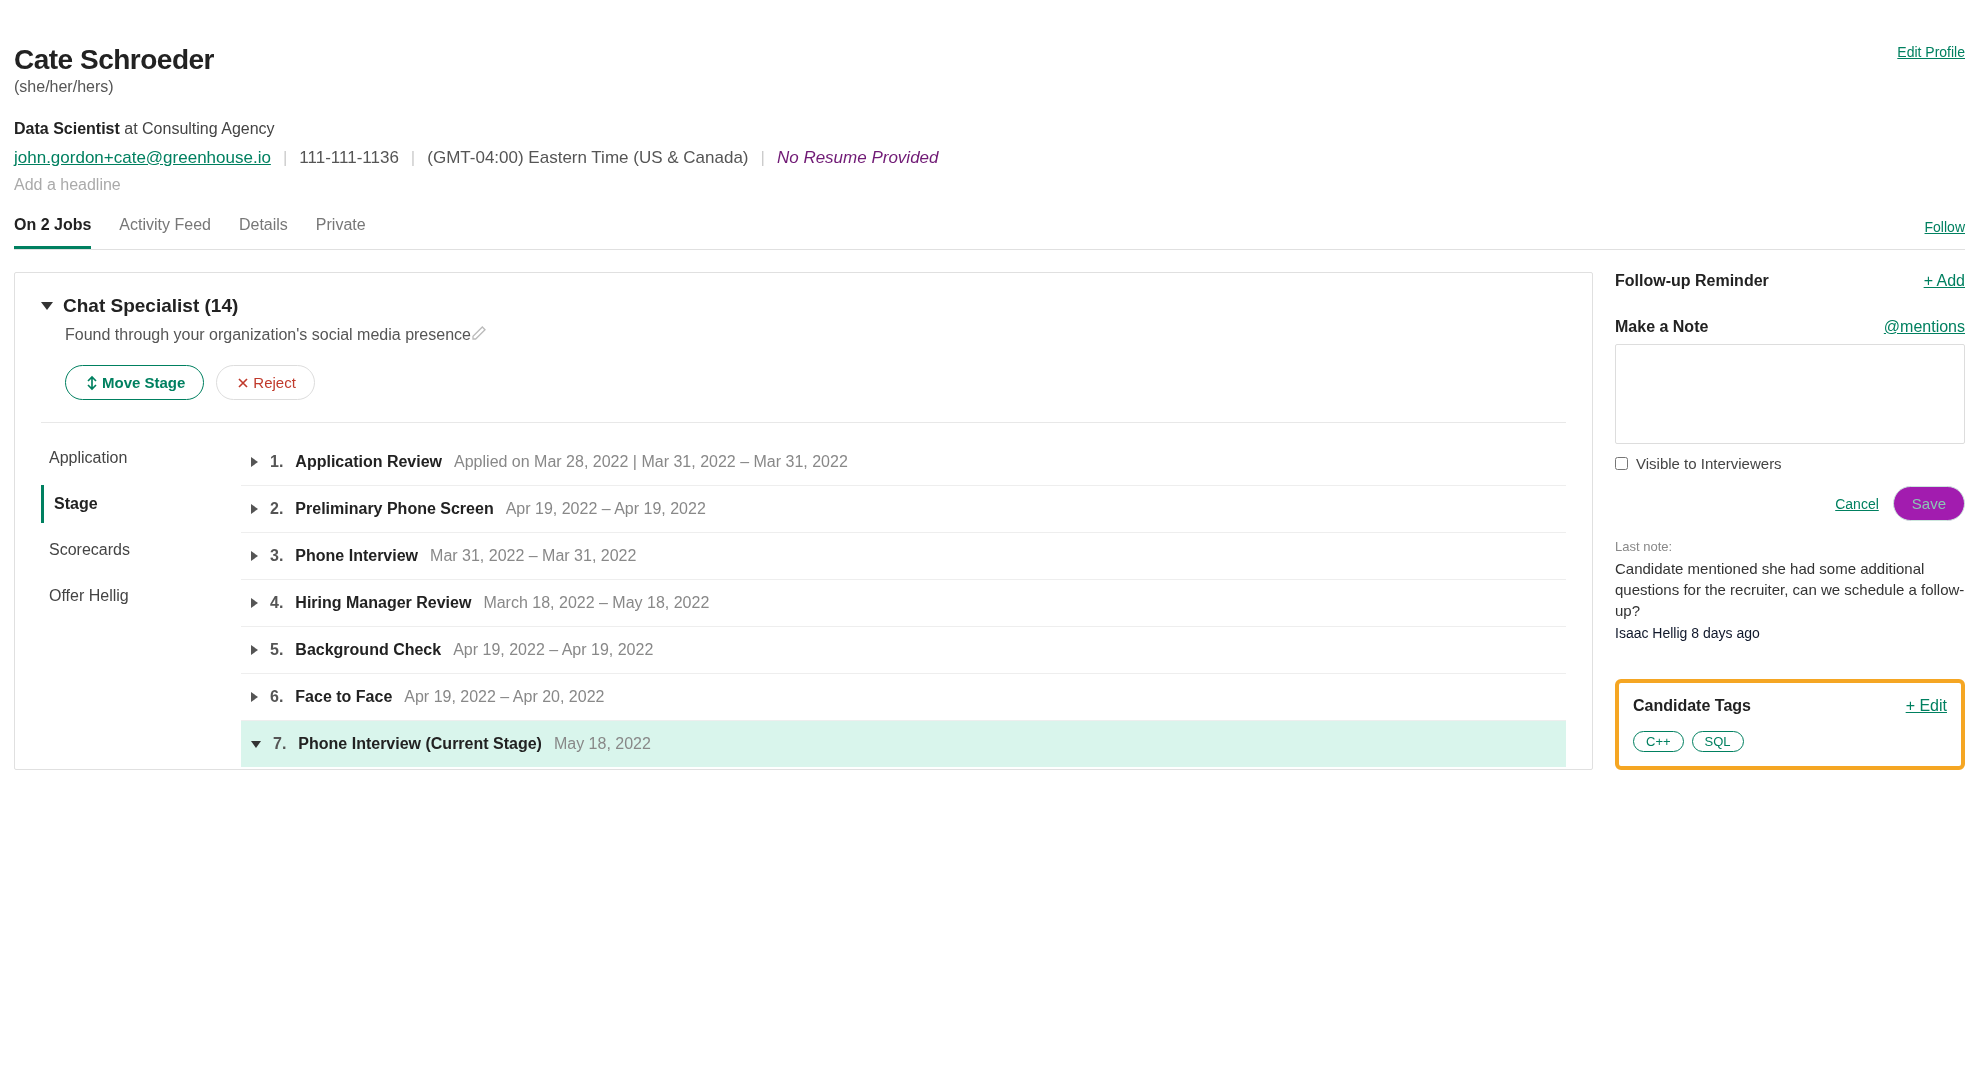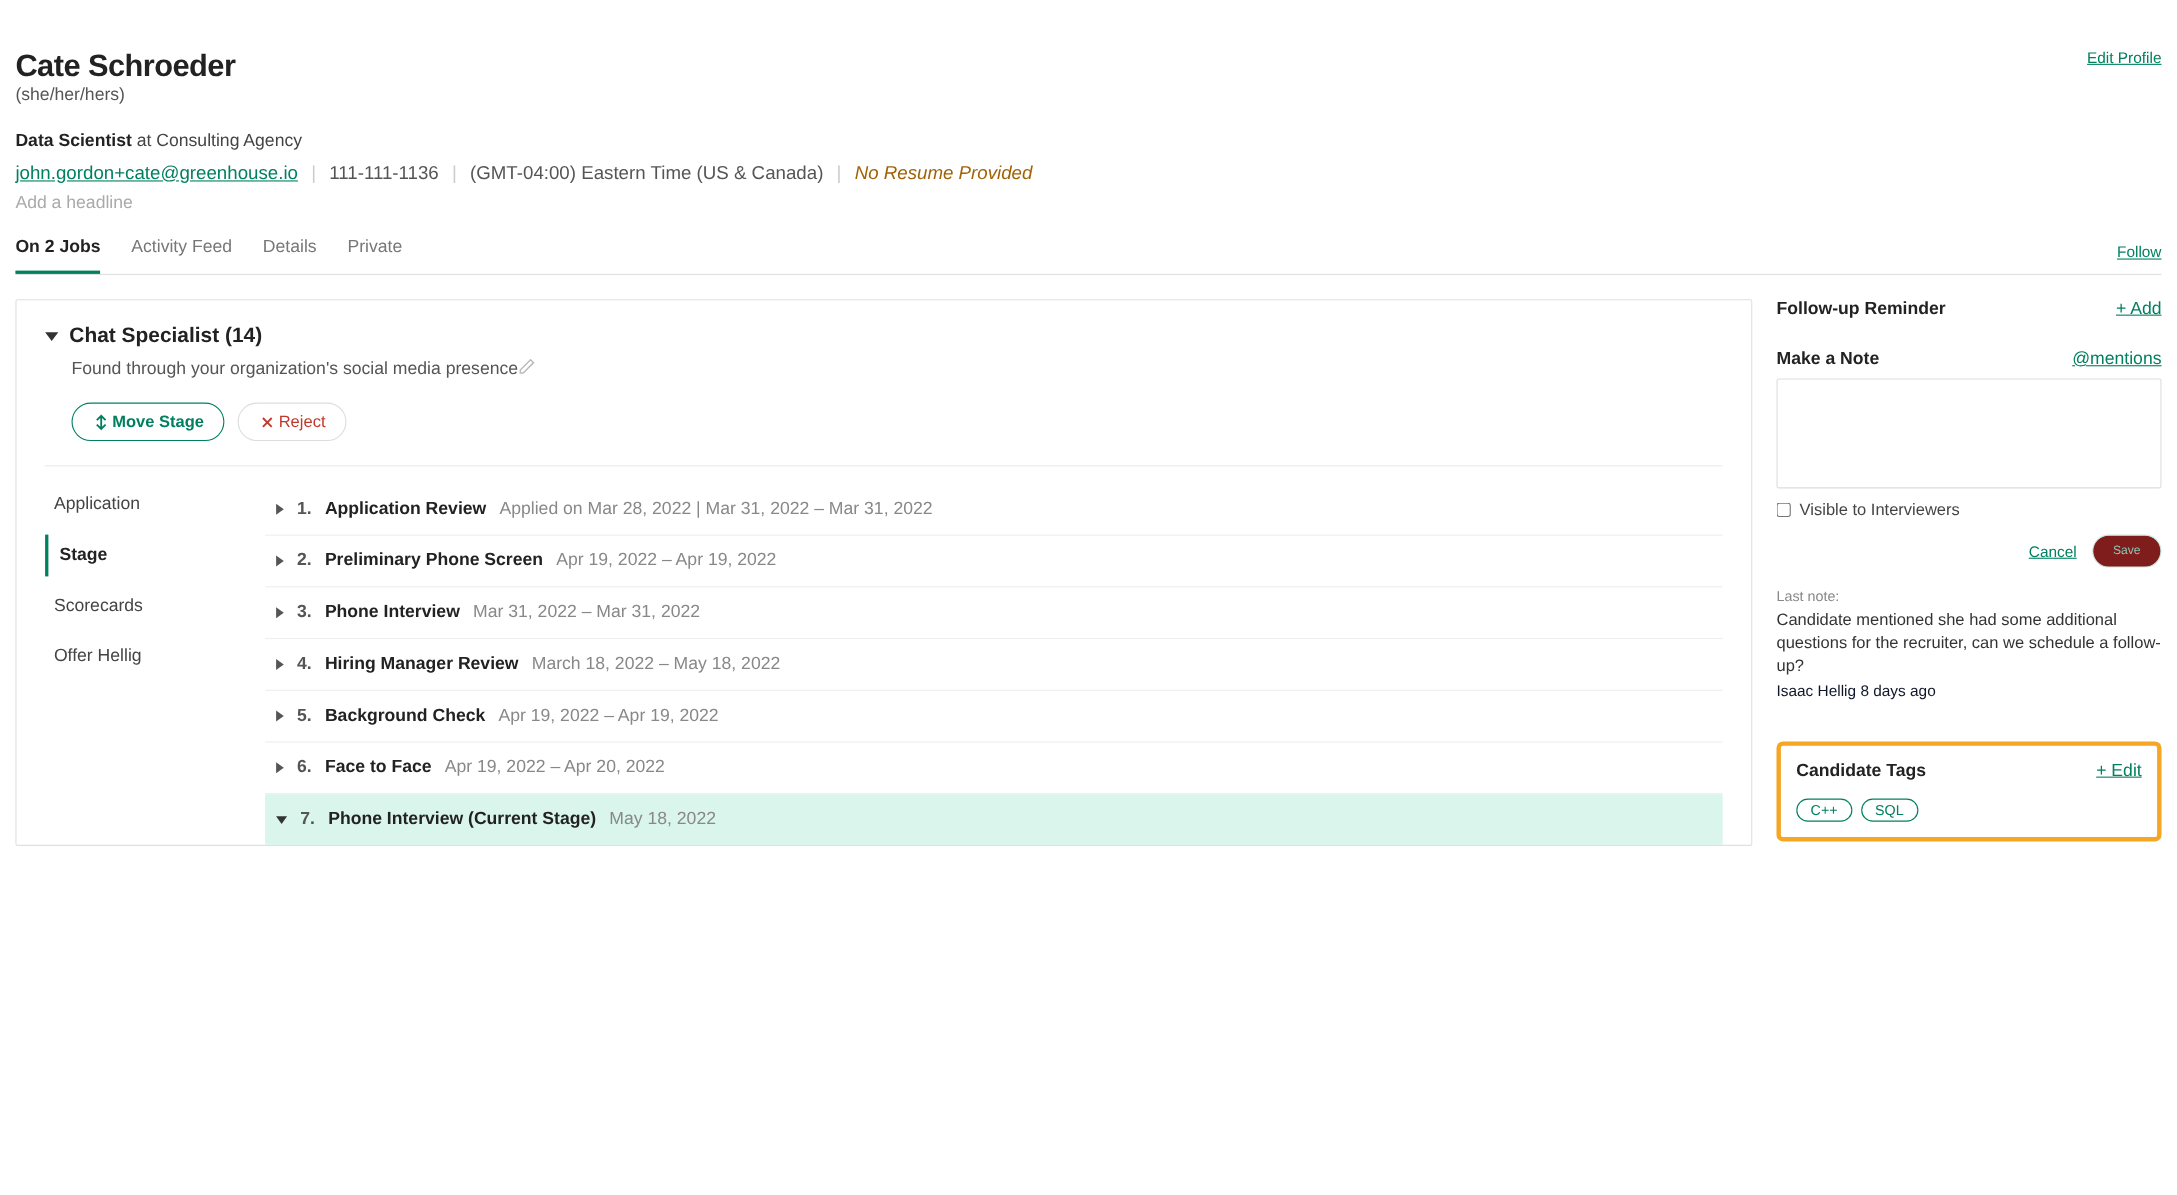--- a/index.html
+++ b/index.html
@@ -46,33 +46,33 @@
   align-items: center;
   flex-wrap: wrap;
   gap: 0;
 }
 .contact-line .sep {
   color: #ccc;
   margin: 0 12px;
 }
 .no-resume {
   font-style: italic;
-  color: #a16207;
+  color: #701a75;
 }
 .headline-placeholder {
   margin-top: 8px;
   font-size: 16px;
   color: #aaa;
   cursor: text;
 }
 .tabs-row {
   margin-top: 22px;
   display: flex;
   justify-content: space-between;
-  align-items: flex-end;
+  align-items: center;
   border-bottom: 1px solid #e0e0e0;
 }
 .tabs {
   display: flex;
   gap: 28px;
 }
 .tab {
   font-size: 16px;
   color: #777;
   padding-bottom: 12px;
@@ -229,22 +229,22 @@
   justify-content: flex-end;
   gap: 14px;
   align-items: center;
   margin-top: 14px;
 }
 .save-btn {
   border: 1px solid #cde7de;
   border-radius: 20px;
   padding: 8px 18px;
   color: #8bc7b3;
-  background: #7f1d1d;
-  font-size: 11px;
+  background: #a21caf;
+  font-size: 15px;
   cursor: pointer;
 }
 .last-note-label {
   font-size: 13px;
   color: #888;
   margin-top: 18px;
 }
 .last-note-text {
   font-size: 15px;
   color: #333;

